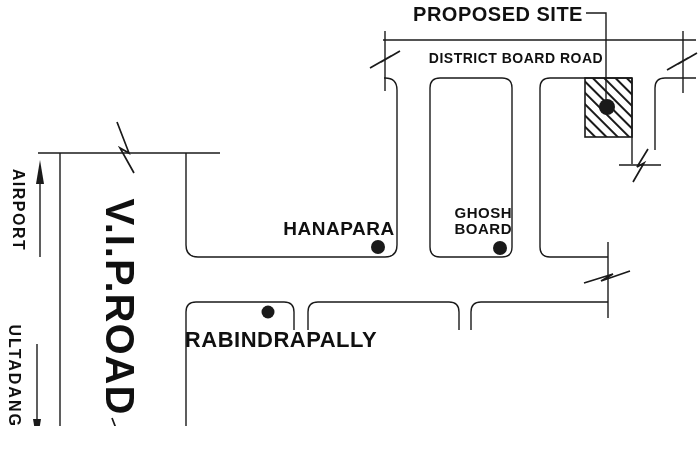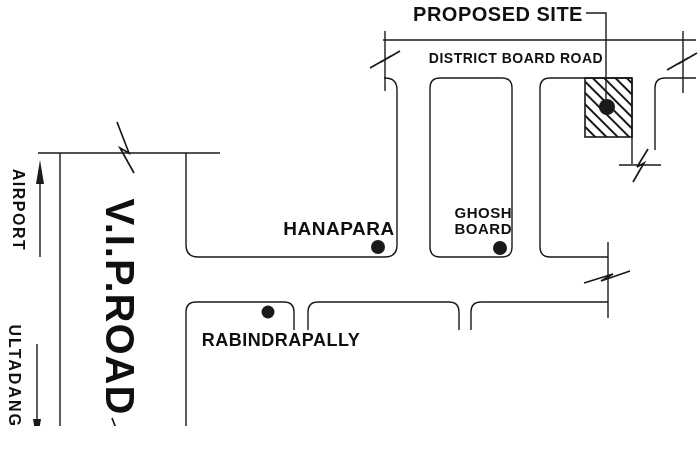--- a/index.html
+++ b/index.html
@@ -16,21 +16,21 @@
   .lbl.rot{transform:translate(-50%,-50%) rotate(90deg);}
   #lbl-proposed-site{left:498px;top:14px;font-size:20px;}
   #lbl-district-board-road{left:516px;top:58px;font-size:14px;text-align:center;}
   #lbl-krishnapur-main-road{left:366px;top:280px;font-size:18px;}
   #lbl-hanapara{left:339px;top:229px;font-size:19px;}
   #lbl-ghosh-para{
     position:absolute;left:512px;top:205px;transform:translateX(-100%);
     color:#101010;font-weight:bold;font-size:15px;text-align:right;
     line-height:16px;letter-spacing:0.5px;
   }
-  #lbl-rabindrapally{left:281px;top:340px;font-size:18px;}
+  #lbl-rabindrapally{left:281px;top:340px;font-size:22px;}
   #lbl-vip-road{left:120px;top:307px;font-size:40px;letter-spacing:1px;}
   #lbl-airport{left:18px;top:210px;font-size:16px;letter-spacing:1.5px;}
   #lbl-ultadanga{left:14px;top:383px;font-size:16px;letter-spacing:2px;}
 </style>
 </head>
 <body>
 
 <div id="map-canvas">
 
   <svg id="linework" width="700" height="475" viewBox="0 0 700 475" fill="none" stroke="#1a1a1a" stroke-width="1.4" stroke-linejoin="miter" stroke-linecap="butt">

